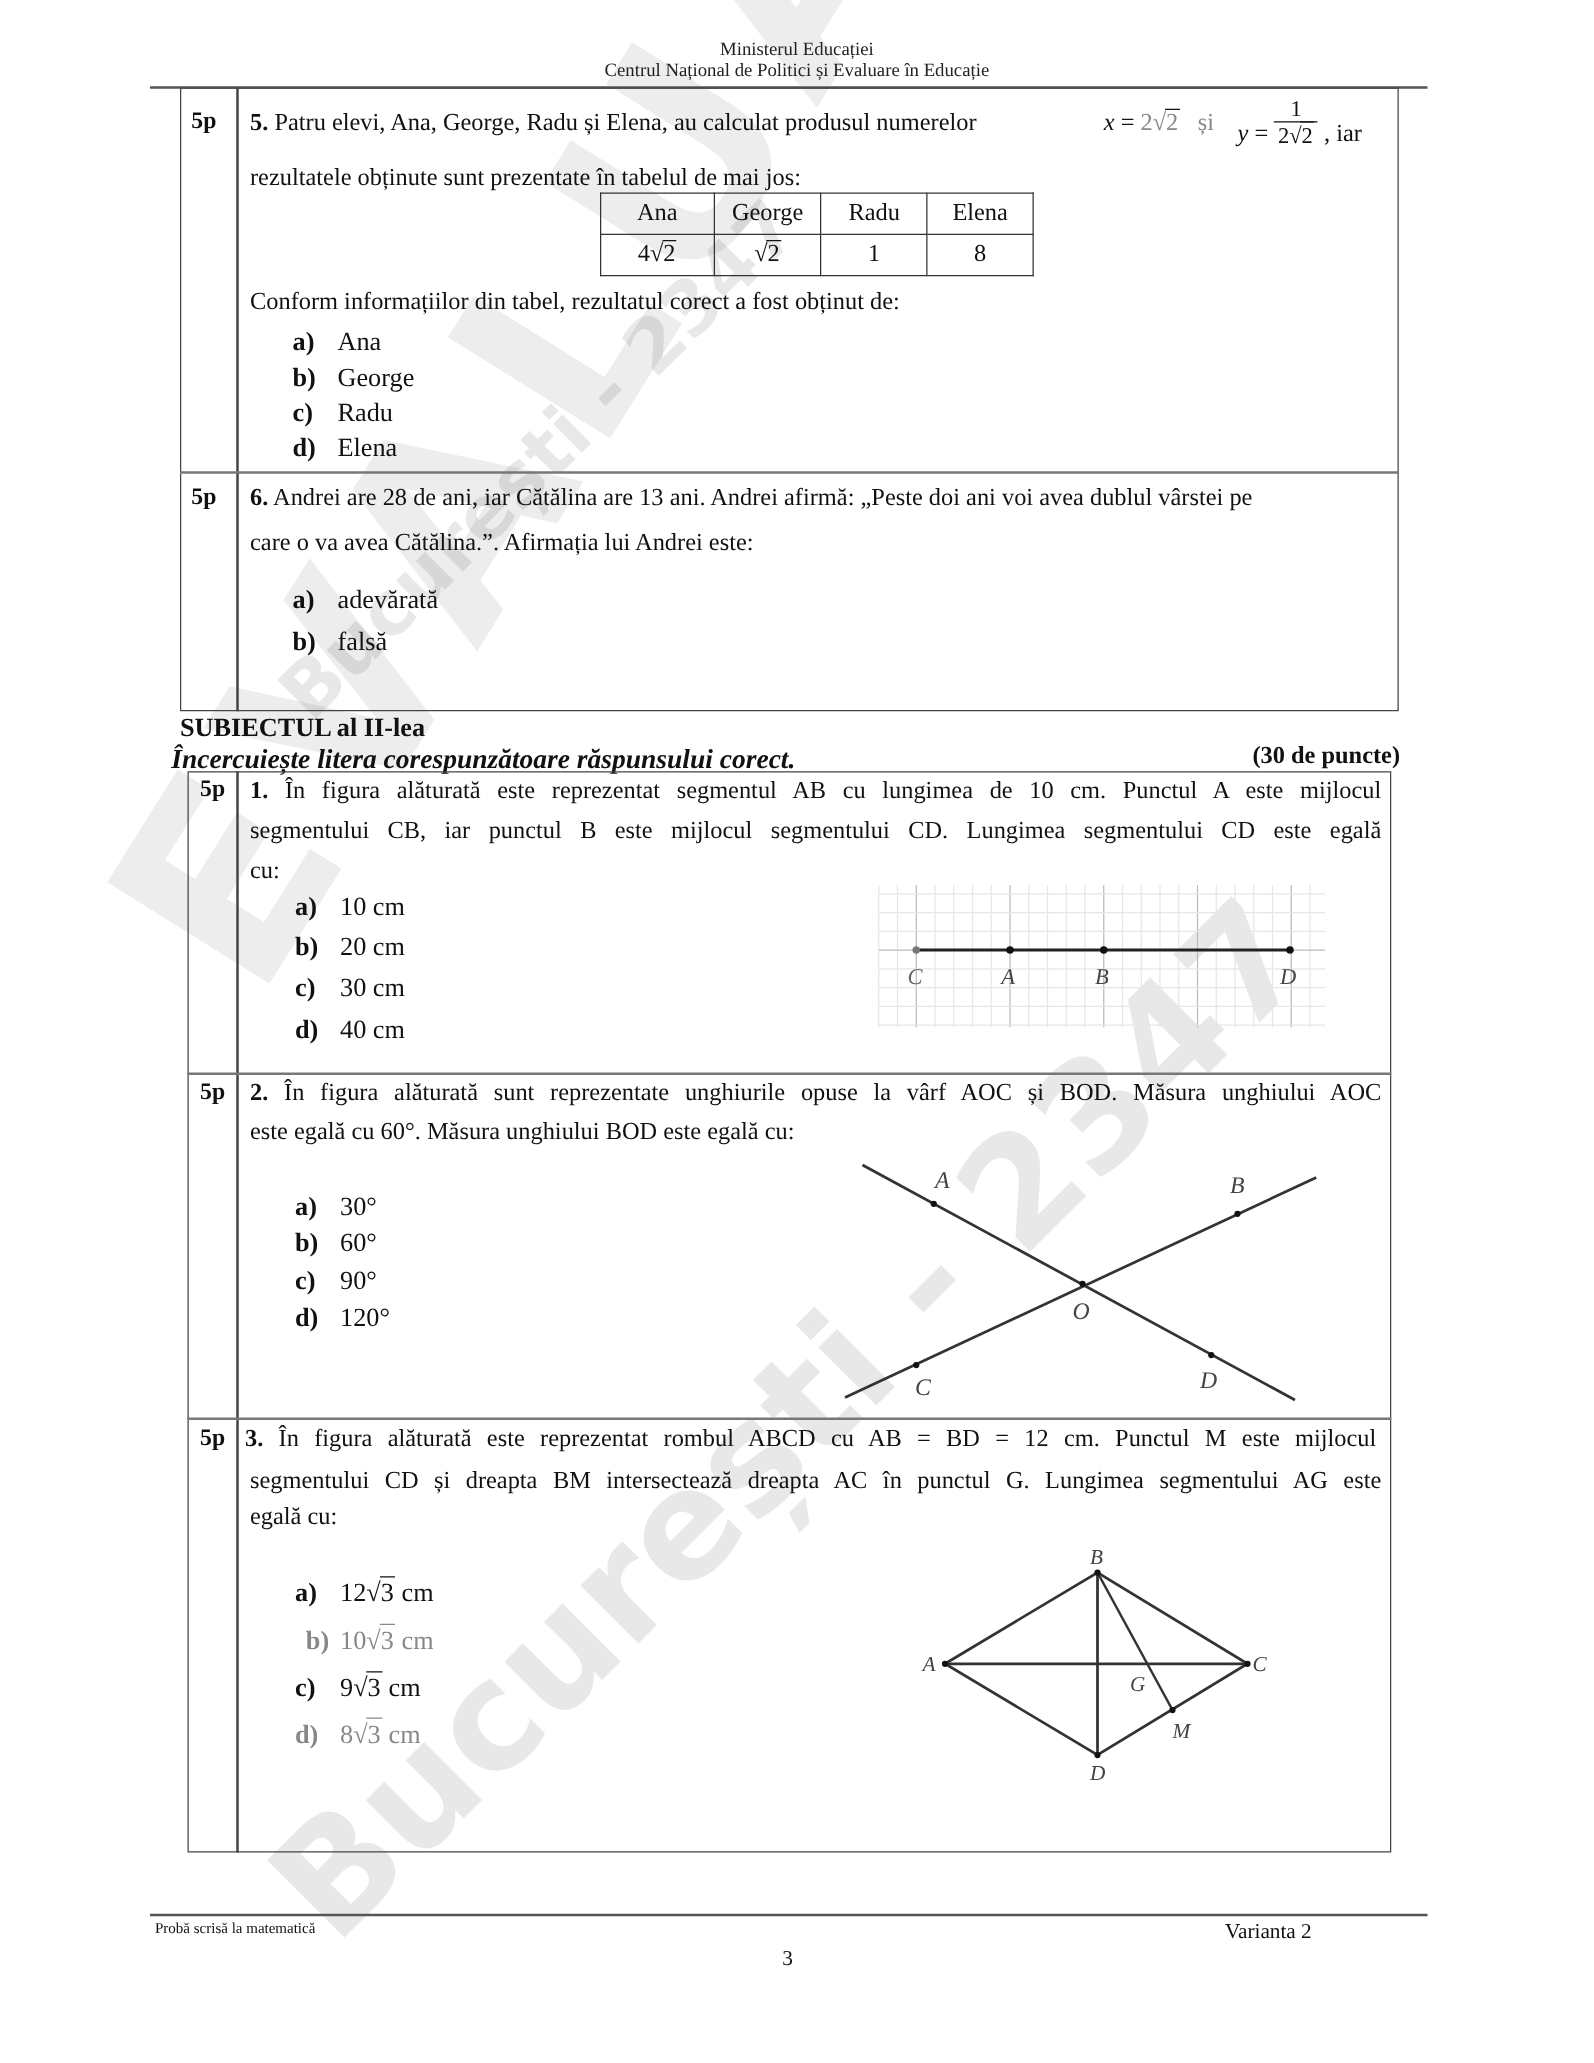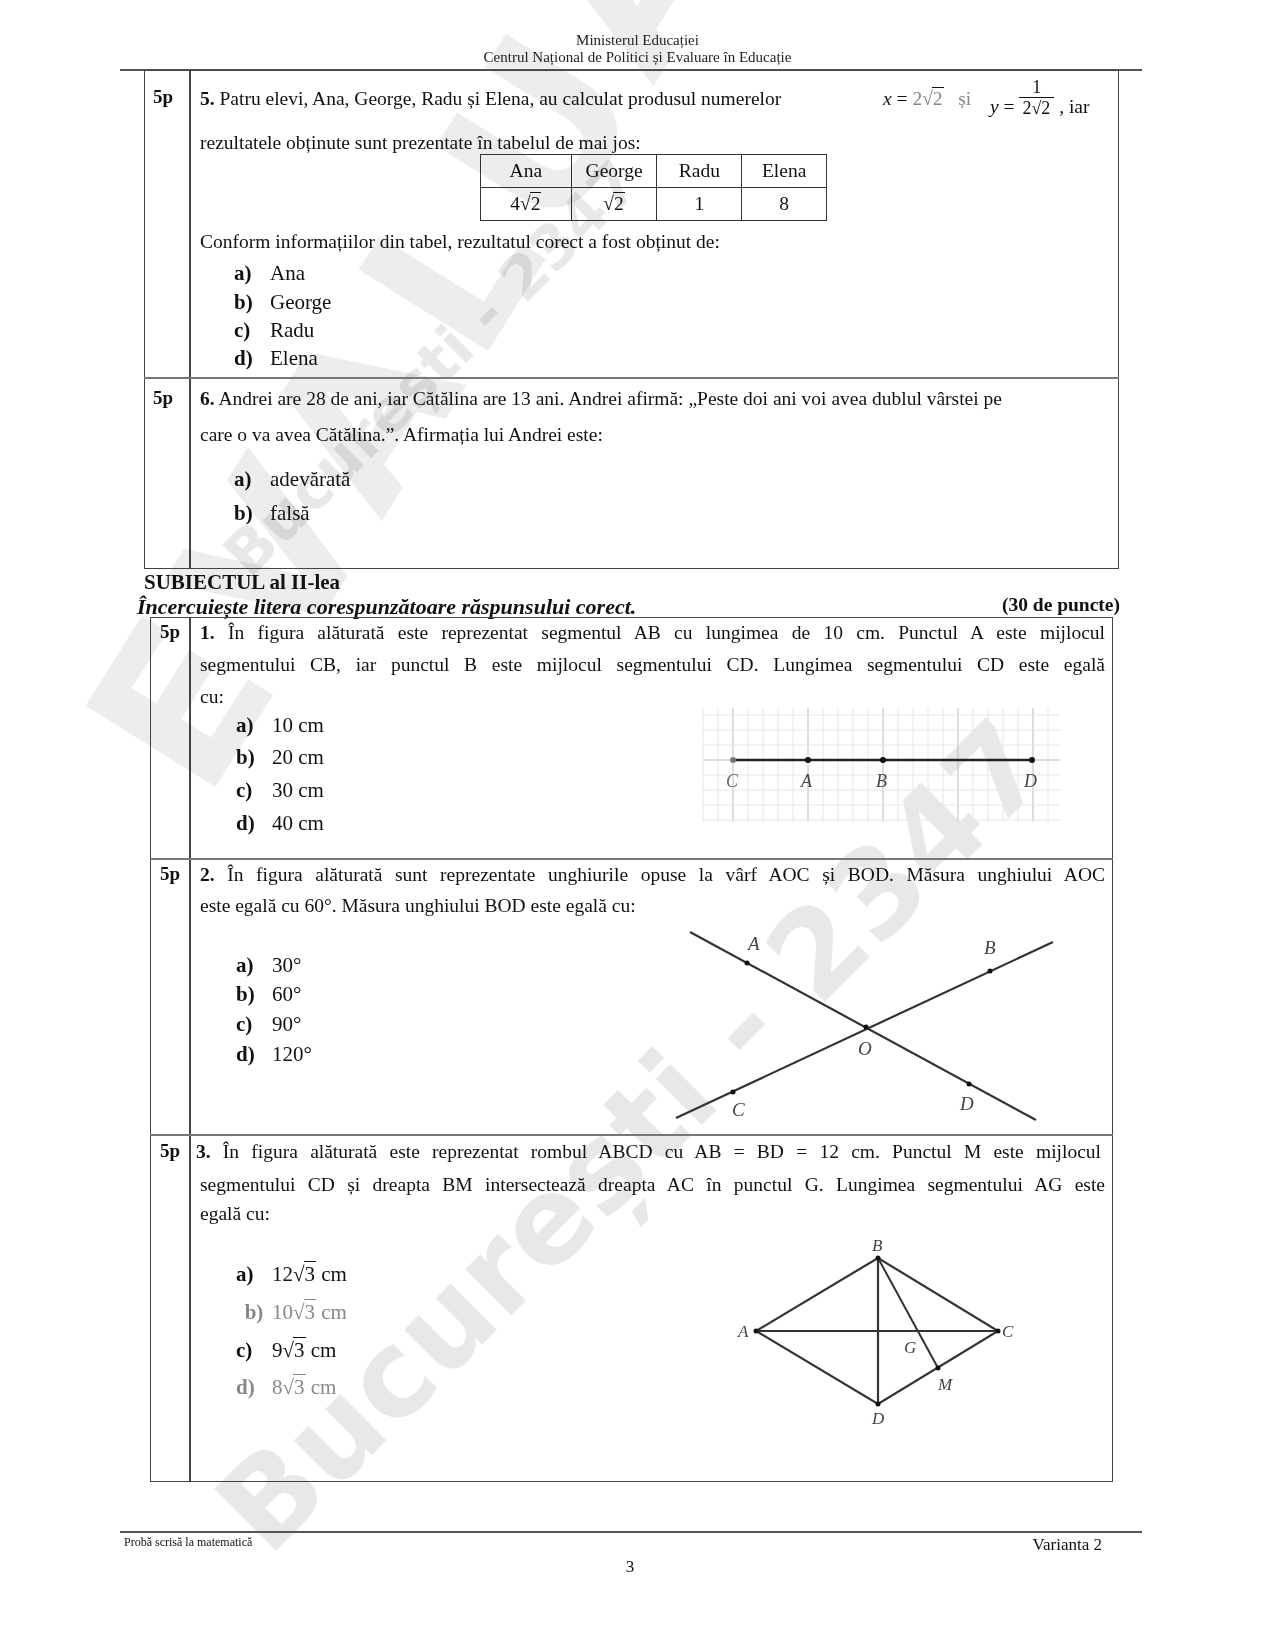--- a/index.html
+++ b/index.html
@@ -216,14 +216,14 @@
   <text x="8" y="97" font-size="17" fill="#444">A</text>
   <text x="142" y="11" font-size="17" fill="#444">B</text>
   <text x="272" y="97" font-size="17" fill="#444">C</text>
   <text x="142" y="184" font-size="17" fill="#444">D</text>
   <text x="174" y="113" font-size="17" fill="#444">G</text>
   <text x="208" y="150" font-size="17" fill="#444">M</text>
 </svg>
 
 <div class="abs rule" style="left:120px; top:1531px; width:1022px;"></div>
 <div class="abs" style="left:124px; top:1535px; font-size:12px;">Probă scrisă la matematică</div>
-<div class="abs" style="left:980px; top:1535px; width:122px; text-align:right; font-size:17px;">Varianta 2</div>
+<div class="abs" style="left:980px; top:1535px; width:122px; text-align:left; font-size:17px;">Varianta 2</div>
 <div class="abs" style="left:0; width:1260px; text-align:center; top:1557px; font-size:17px;">3</div>
 
 </body></html>

